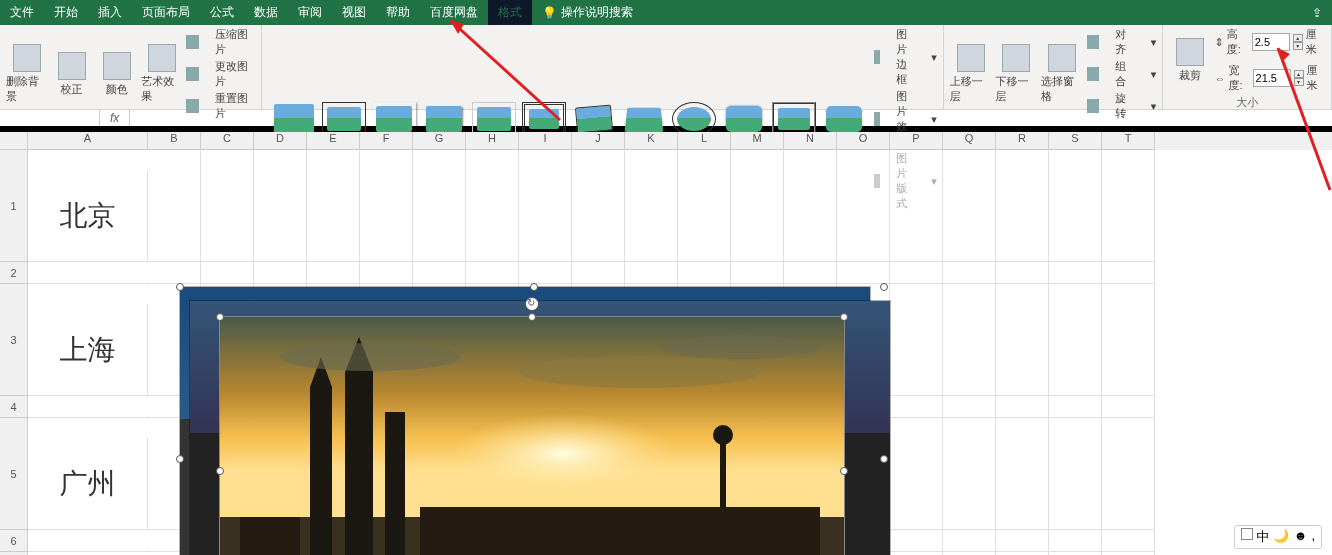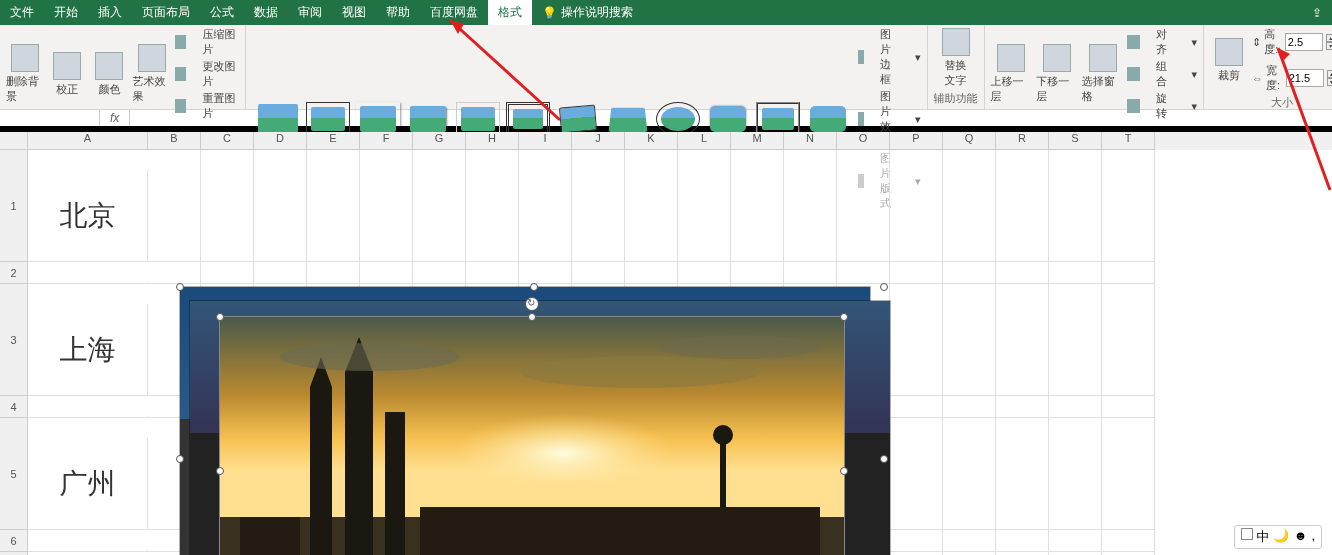--- a/index.html
+++ b/index.html
@@ -1,21 +1,21 @@
 <!DOCTYPE html>
 <html><head>
 <meta charset="utf-8">
 <style>
 * { box-sizing: border-box; margin: 0; padding: 0; font-family: "Microsoft YaHei", sans-serif; }
 body { width: 1332px; height: 555px; overflow: hidden; background: #fff; position: relative; }
 
 
 .menubar { height: 25px; background: #217346; display: flex; align-items: center; color: #fff; font-size: 12px; }
 .menu-item { padding: 0 10px; height: 25px; display: flex; align-items: center; cursor: pointer; }
-.menu-item.active { background: #ffffff; color: #217346; }
+.menu-item.active { background: #0f172a; color: #217346; }
 .menu-search { display: flex; align-items: center; gap: 4px; padding: 0 10px; }
 .menu-spacer { flex: 1; }
 .share-icon { padding: 0 10px; }
 
 
 .ribbon { height: 85px; background: #f3f2f1; display: flex; border-bottom: 1px solid #d4d4d4; font-size: 11px; }
 .ribbon-group { display: flex; flex-direction: column; border-right: 1px solid #d4d4d4; padding: 2px 6px; }
 .ribbon-group-body { flex: 1; display: flex; align-items: center; gap: 4px; }
 .ribbon-group-label { text-align: center; font-size: 11px; color: #666; padding: 2px 0; }
 .big-btn { display: flex; flex-direction: column; align-items: center; justify-content: center; width: 44px; height: 62px; cursor: pointer; font-size: 11px; color: #444; gap: 2px; }
@@ -187,30 +187,20 @@
           </div>
       </div>
       <div class="small-list">
         <div><span class="sm-ico"></span><span>图片边框</span> ▾</div>
         <div><span class="sm-ico"></span><span>图片效果</span> ▾</div>
         <div style="color:#aaa"><span class="sm-ico" style="background:#ccc"></span><span>图片版式</span> ▾</div>
       </div>
     </div>
   </div>
 
-  <div class="ribbon-group">
-    <div class="ribbon-group-body">
-      <div class="big-btn">
-          <div class="ico"></div>
-          <span style="white-space:pre;text-align:center">替换
-文字</span>
-        </div>
-    </div>
-    <div class="ribbon-group-label">辅助功能</div>
-  </div>
 
   <div class="ribbon-group">
     <div class="ribbon-group-body">
       <div class="big-btn">
           <div class="ico"></div>
           <span>上移一层</span>
         </div>
       <div class="big-btn">
           <div class="ico"></div>
           <span>下移一层</span>

